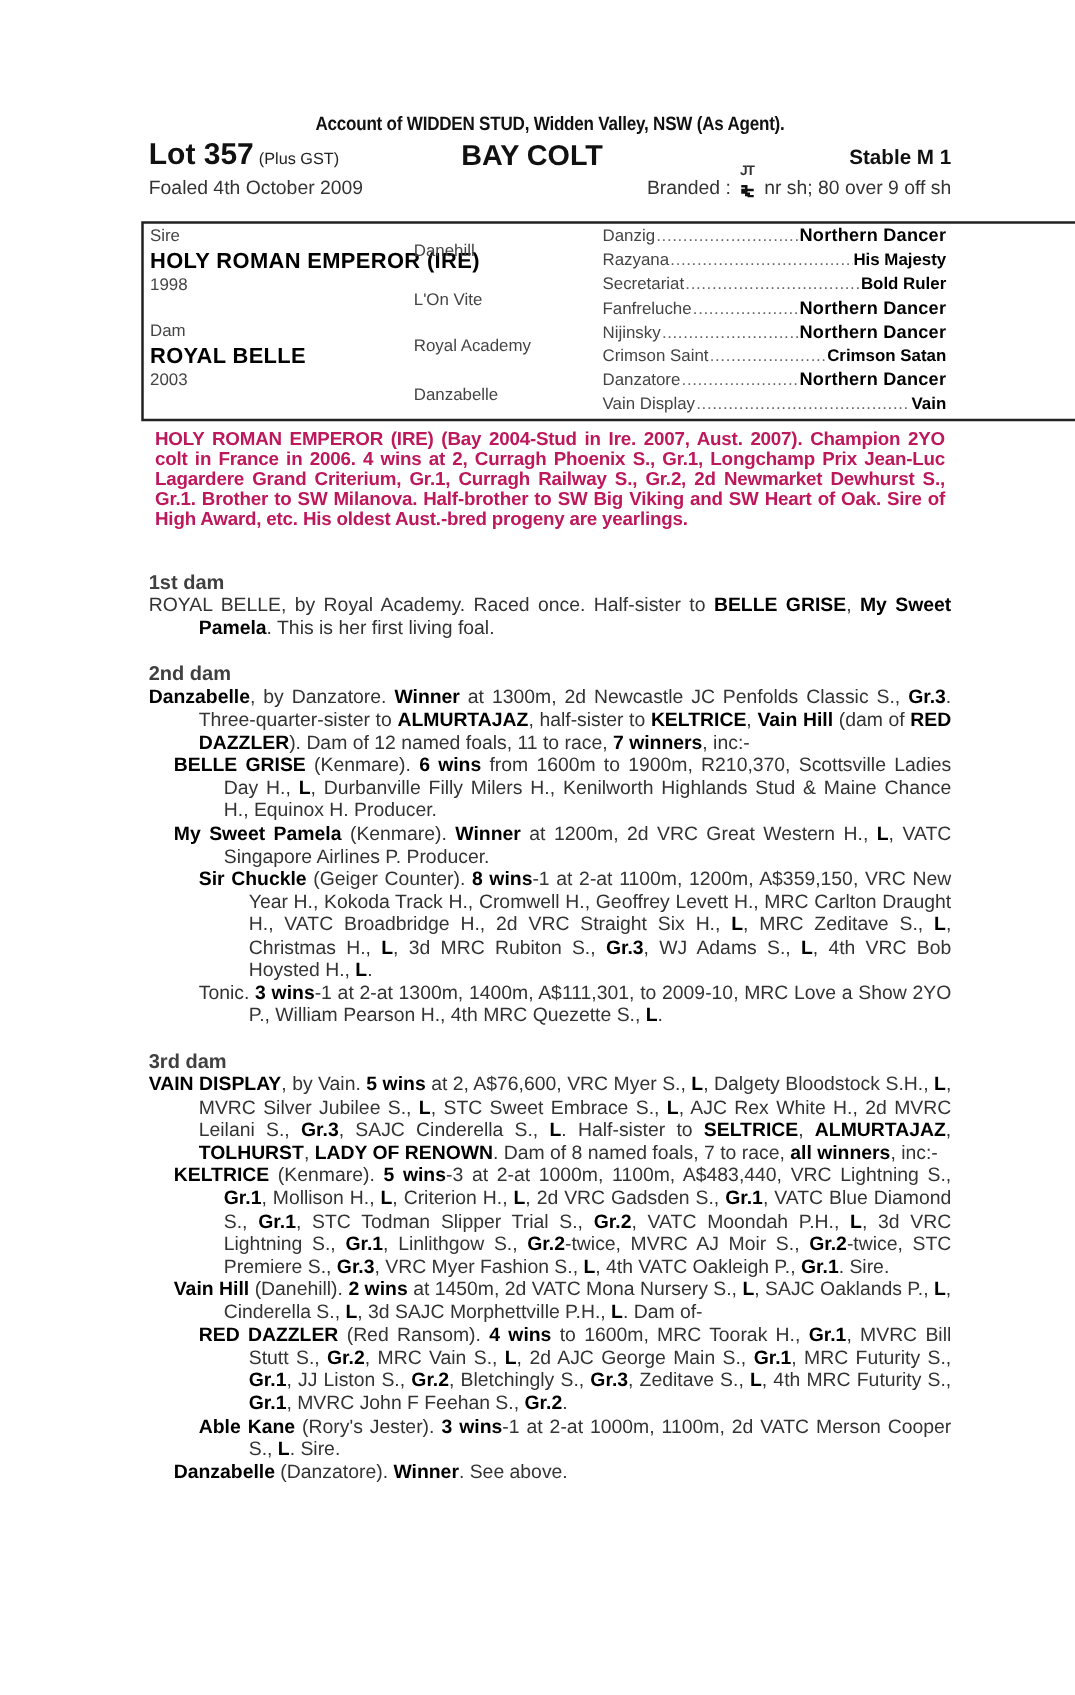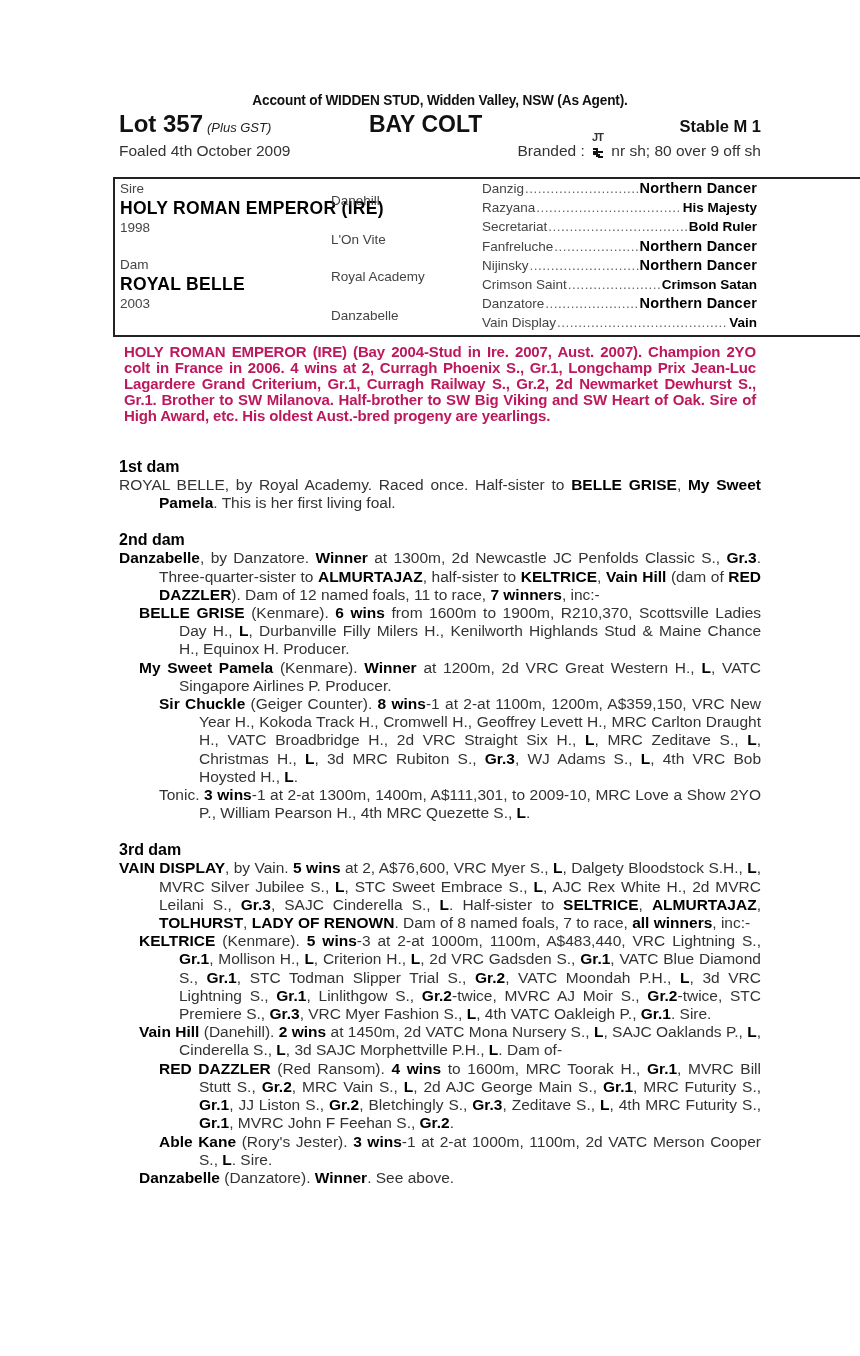--- a/index.html
+++ b/index.html
@@ -1,21 +1,21 @@
 <!DOCTYPE html>
 <html><head>
 <meta charset="utf-8">
 <style>
   html, body { margin:0; padding:0; background:#ffffff; }
   body { width:860px; height:1356px; position:relative; color:#111; font-family:"Liberation Sans", sans-serif; overflow:hidden; }
   .page { position:absolute; left:119px; top:90px; width:642px; }
   .account { text-align:center; font-family:"Liberation Sans", sans-serif; font-weight:bold; font-size:15.5px; letter-spacing:-0.2px; transform:scaleX(0.88); transform-origin:center; height:20px; line-height:20px; }
   .lotline { position:relative; height:26px; margin-top:1px; }
   .lot { position:absolute; left:0; top:0; font-weight:bold; font-size:24px; line-height:26px; }
-  .lot .gst { font-weight:normal; font-size:13px; margin-left:4px; color:#222;font-style:italic; }
+  .lot .gst { font-weight:normal; font-size:13px; margin-left:4px; color:#222; }
   .colt { position:absolute; left:250px; top:0; font-weight:bold; font-size:23px; line-height:26px; }
   .stable { position:absolute; right:0; top:3px; font-weight:bold; font-size:16.5px; line-height:24px; }
   .foaled { position:relative; height:24px; margin-top:3px; font-size:15.5px; color:#333; }
   .foaled .left { position:absolute; left:0; top:2px; }
   .foaled .right { position:absolute; right:0; top:2px; }
   .brand { display:inline-block; position:relative; width:14px; height:18px; vertical-align:bottom; margin:0 2px; }
   .brand .jt { position:absolute; left:1px; top:-10px; font-size:11px; font-weight:bold; line-height:11px; letter-spacing:-1px;text-align:right; }
   .brand .sym { position:absolute; left:1px; top:3px; font-size:13px; font-weight:bold; line-height:13px; }
 
   .pedbox { position:absolute; left:-6px; top:87px; width:752px; height:160px; border:2px solid #222; box-sizing:border-box; }
@@ -29,21 +29,21 @@
   .anc .a { flex:none; }
   .anc .dots { flex:1; overflow:hidden; margin:0 1px; color:#666; letter-spacing:0.5px; }
   .anc .dots::before { content:"......................................................................................."; }
   .anc .b { flex:none; }
   .anc .b.bold { font-weight:bold; color:#000; font-size:14.5px; letter-spacing:0.2px; }
 
   .sirebox { position:absolute; left:0; top:254px; width:642px; font-weight:bold; font-size:15px; line-height:16px; text-align:justify; color:#be185d; padding:0 5px; box-sizing:border-box; letter-spacing:-0.15px; }
   .sirebox p { margin:0; }
 
   .sections { position:absolute; left:0; top:367px; width:642px; font-size:15.5px; line-height:18.2px; color:#333; }
-  .sh { font-weight:bold; color:#000000; font-size:16px; height:19px; line-height:19px; margin-top:0; }
+  .sh { font-weight:bold; color:#404040; font-size:16px; height:19px; line-height:19px; margin-top:0; }
   .entry { text-align:justify; }
   .ind0 { padding-left:40px; text-indent:-40px; }
   .ind1 { padding-left:60px; text-indent:-40px; }
   .ind2 { padding-left:80px; text-indent:-40px; }
   b, .b { font-weight:bold; color:#000; }
   .secgap { height:18px; }
 </style>
 </head>
 <body>
 

